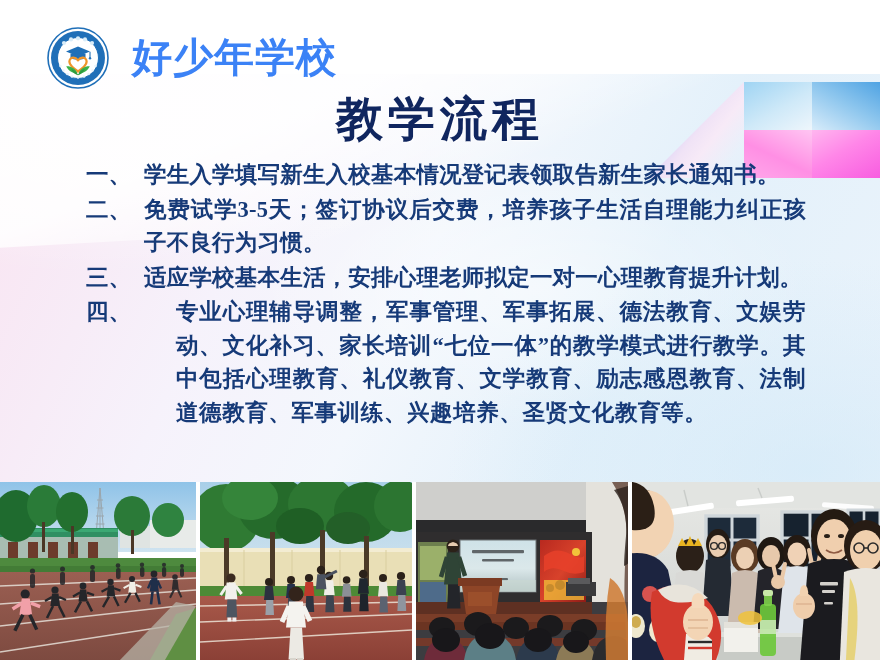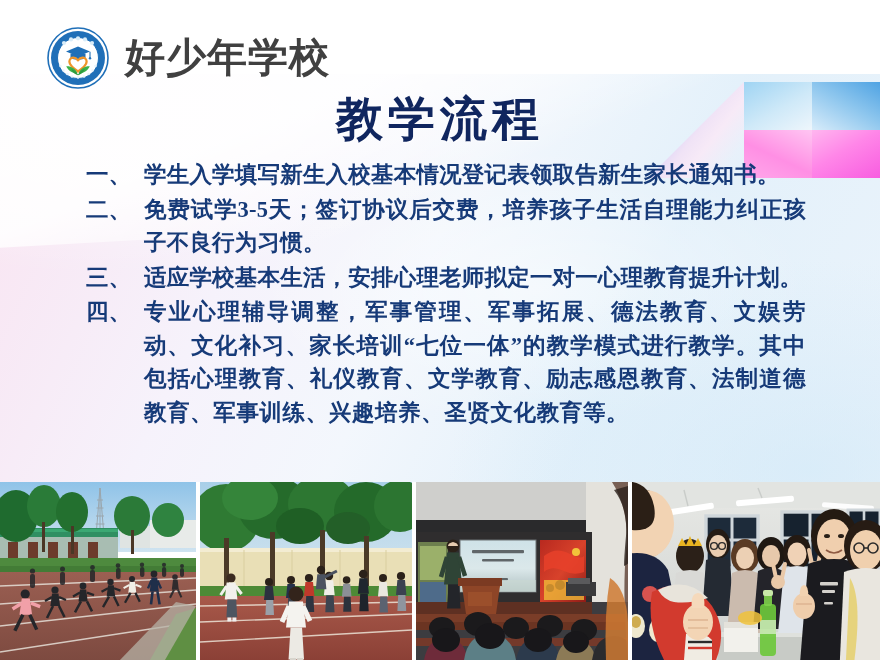--- a/index.html
+++ b/index.html
@@ -110,26 +110,26 @@
     align-items: center;
     z-index: 4;
   }
   .logo {
     width: 64px; height: 64px;
     position: relative;
     flex: 0 0 auto;
   }
   .logo svg { display: block; }
   .school-name {
-    margin-left: 15px;
+    margin-left: 22px;
     font-family: "Liberation Serif", "DejaVu Serif", serif;
     font-size: 40px;
     font-weight: 700;
     letter-spacing: 1px;
-    color: #404040;
+    color: #3b82f6;
     line-height: 1;
     white-space: nowrap;
     text-shadow: 0 1px 0 rgba(255,255,255,0.7);
   }
 
   
   .slide-title {
     position: absolute;
     left: 0; top: 88px;
     width: 880px;
@@ -164,21 +164,21 @@
   .item-marker {
     flex: 0 0 auto;
     width: 58px;
     white-space: nowrap;
   }
   .item-text {
     flex: 1 1 auto;
     text-align: justify;
     text-justify: inter-ideograph;
   }
-  .item.item-last .item-text { letter-spacing: 0.6px; }
+  .item.item-last .item-text { letter-spacing: 0.6px; margin-left: 32px; }
 
   
   .photos {
     position: absolute;
     left: 0; top: 482px;
     width: 880px; height: 178px;
     display: flex;
     gap: 4px;
     background: #ffffff;
     z-index: 5;

